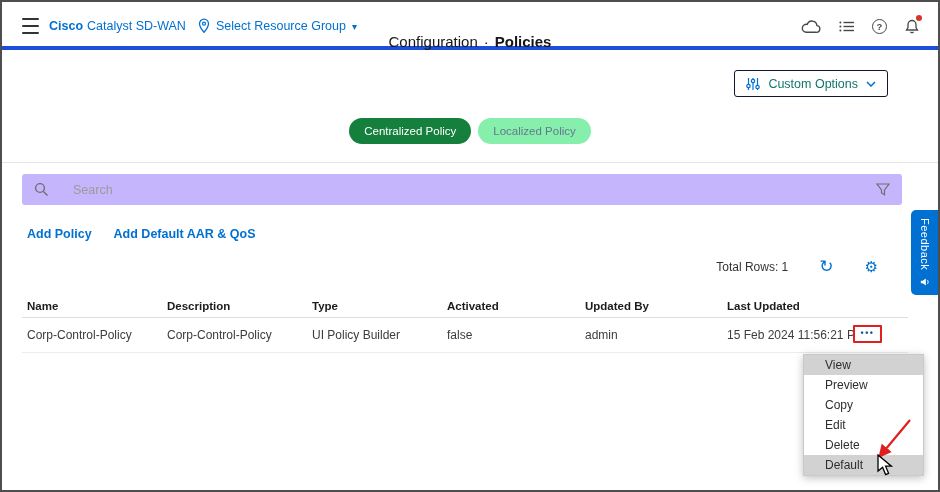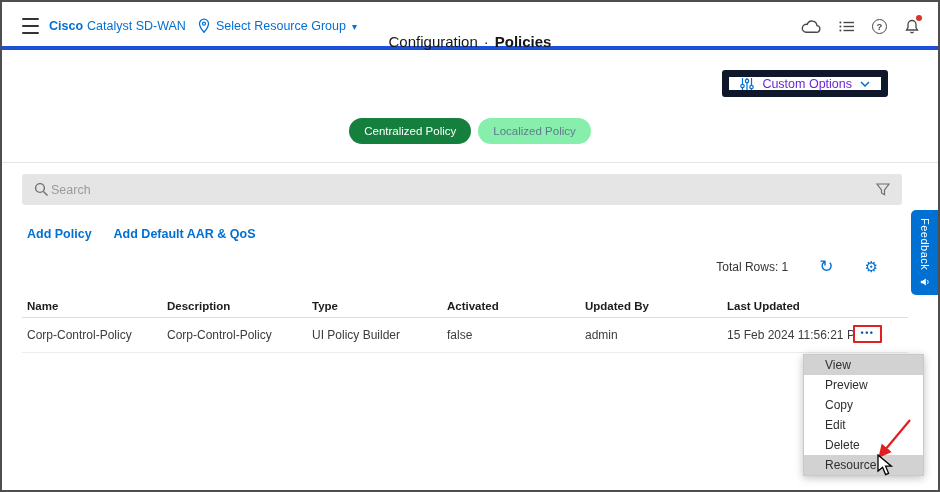--- a/index.html
+++ b/index.html
@@ -24,34 +24,34 @@
   .page-title .pg { font-weight:700; }
   .topbar-icons { position:absolute; right:18px; top:0; height:48px; display:flex; align-items:center; gap:17px; }
   .tico { position:relative; display:flex; align-items:center; justify-content:center; background:none; border:none; cursor:pointer; }
   .help-circle { width:15px; height:15px; border:1.4px solid #474747; border-radius:50%;
                  font-size:9.5px; font-weight:700; color:#474747; display:flex; align-items:center; justify-content:center; }
   .bell-badge { position:absolute; right:-2px; top:-3px; width:6px; height:6px; border-radius:50%; background:#d7342c; }
 
   
   .custom-options { position:absolute; top:68px; right:50px; height:27px; padding:0 11px;
                     display:flex; align-items:center; gap:8px; background:#fff;
-                    border:7px solid #0f172a; border-radius:3px; color:#6d28d9; font-size:12.5px; cursor:pointer; }
+                    border:1px solid #0f172a; border-radius:3px; color:#0f766e; font-size:12.5px; cursor:pointer; }
 
   
   .tabs { position:absolute; top:116px; left:0; right:0; display:flex; justify-content:center; gap:7px; }
   .tab { border:none; border-radius:15px; padding:7px 15px; font-size:11.5px; cursor:pointer;
          font-family:"Liberation Sans", sans-serif; }
   .tab.active { background:#15803d; color:#fff; }
   .tab.inactive { background:#86efac; color:#64798c; }
 
   .divider { position:absolute; top:160px; left:0; right:0; height:1px; background:#e4e4e4; }
 
   
-  .searchbar { position:absolute; top:172px; left:20px; width:880px; height:31px; background:#e5e5e5;
-               border-radius:3px; display:flex; align-items:center; padding:0 12px; gap:2px; }
+  .searchbar { position:absolute; top:172px; left:20px; width:880px; height:31px; background:#c4b5fd;
+               border-radius:3px; display:flex; align-items:center; padding:0 12px; gap:24px; }
   .searchbar input { flex:1; background:transparent; border:none; outline:none; font-size:12.5px;
                      color:#333; font-family:"Liberation Sans", sans-serif; }
   .searchbar input::placeholder { color:#9b9b9b; }
   .funnel-btn { background:none; border:none; cursor:pointer; display:flex; align-items:center; }
 
   
   .links { position:absolute; left:25px; top:225px; display:flex; gap:22px; }
   .links a { color:#0070d2; font-size:12.5px; font-weight:600; text-decoration:none; cursor:pointer; }
   .meta { position:absolute; right:60px; top:256px; display:flex; align-items:center; gap:31px; }
   .meta .rows-label { font-size:12px; color:#333; }
@@ -235,21 +235,21 @@
   <div class="row-rule"></div>
 
   <button class="ellipsis-btn">•••</button>
 
   <div class="ctx-menu">
     <div class="ctx-item hl">View</div>
     <div class="ctx-item">Preview</div>
     <div class="ctx-item">Copy</div>
     <div class="ctx-item">Edit</div>
     <div class="ctx-item">Delete</div>
-    <div class="ctx-item hl">Resource</div>
+    <div class="ctx-item hl">Default</div>
   </div>
 
   <svg class="anno-arrow" width="64" height="64" viewBox="0 0 64 64">
     <defs>
       <marker id="arrh" viewBox="0 0 10 10" refX="8" refY="5" markerWidth="6" markerHeight="6" orient="auto">
         <path d="M0 0 L10 5 L0 10 z" fill="#e02020"></path>
       </marker>
     </defs>
     <line x1="52" y1="10" x2="22" y2="46" stroke="#e02020" stroke-width="2.2" marker-end="url(#arrh)"></line>
   </svg>

